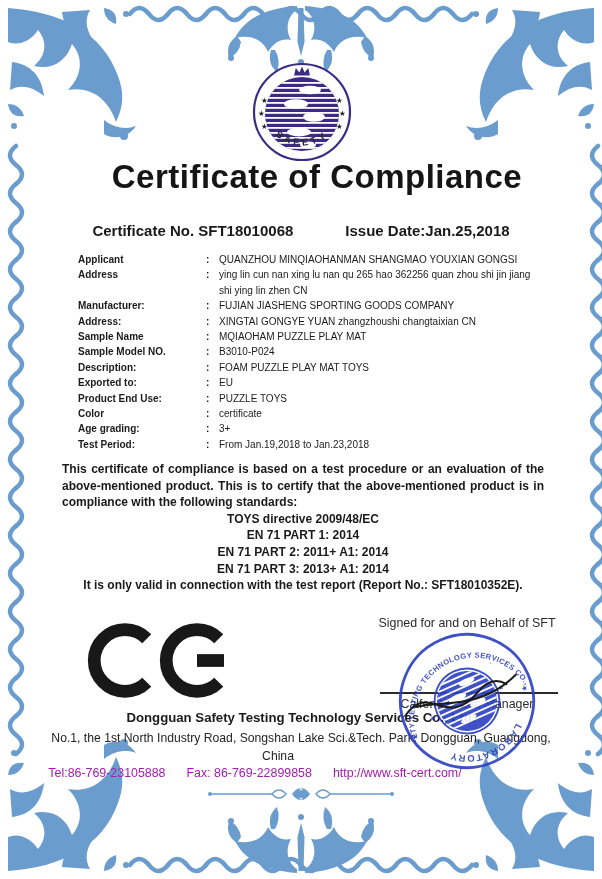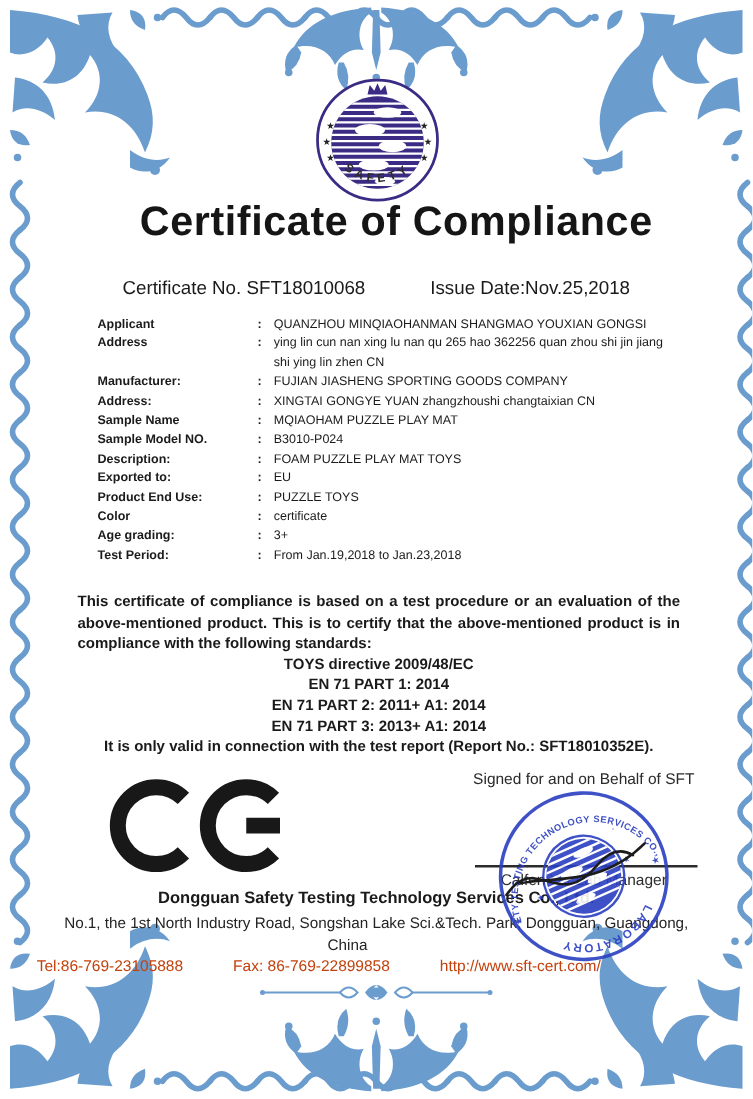--- a/index.html
+++ b/index.html
@@ -12,45 +12,45 @@
 
   .logo{left:252px;top:62px;width:100px;height:100px;}
 
   .title{
     left:0;top:158px;width:602px;text-align:center;
     font-size:33px;font-weight:bold;letter-spacing:0.5px;color:#151515;padding-left:16px;
   }
 
   .certline{
     left:0;top:222px;width:602px;display:flex;justify-content:center;gap:52px;
-    font-size:15px;font-weight:normal;color:#1a1a1a;
+    font-size:15px;font-weight:bold;color:#1a1a1a;
   }
 
   .fields{left:62px;top:252px;width:482px;}
   .frow{display:grid;grid-template-columns:128px 13px 1fr;font-size:10px;line-height:15.4px;margin-left:16px;}
   .flabel{font-weight:bold;}
   .fcolon{font-weight:bold;text-align:left;}
   .fvalue{font-weight:normal;}
 
   .statement{left:62px;top:461px;width:482px;font-size:12px;font-weight:bold;line-height:16.6px;color:#1a1a1a;}
-  .statement .body{text-align:justify;margin:12px 0 0 0;}
+  .statement .body{text-align:justify;margin:0 0 0 0;}
   .statement .std{text-align:center;}
 
   .ce{left:86px;top:611px;width:150px;height:99px;}
   .sr{position:absolute;width:1px;height:1px;overflow:hidden;clip-path:inset(50%);white-space:nowrap;}
 
   .signedfor{left:362px;top:616px;width:210px;text-align:center;font-size:12.4px;color:#2a2a2a;}
   .sigline{left:380px;top:692px;width:178px;height:0;border-top:2px solid #2b2b2b;z-index:3;}
   .signame{left:362px;top:697px;width:210px;text-align:center;font-size:12.4px;color:#2e2e2e;z-index:3;}
   .stamp{left:392px;top:626px;width:150px;height:150px;z-index:5;}
 
   .company{left:0;top:710px;width:602px;text-align:center;font-size:13.2px;font-weight:bold;color:#1a1a1a;}
   .addr1{left:0;top:731px;width:602px;text-align:center;font-size:12.2px;color:#242424;}
   .addr2{left:0;top:749px;width:556px;text-align:center;font-size:12.2px;color:#242424;}
-  .telrow{left:0;top:766px;width:510px;display:flex;justify-content:center;gap:40px;font-size:12.4px;color:#c2410c;}
+  .telrow{left:0;top:766px;width:510px;display:flex;justify-content:center;gap:21px;font-size:12.4px;color:#a21caf;}
   .divider{left:206px;top:786px;width:190px;height:16px;z-index:2;}
 </style>
 </head>
 <body>
 
 <div class="cert">
 
   <svg class="frame" viewBox="0 0 602 879" xmlns="http://www.w3.org/2000/svg">
     <defs>
       <g id="cor" fill="#6b9cce">
@@ -162,21 +162,21 @@
     <path id="safArc" d="M12,56 A40,40 0 0 0 88,56" fill="none"></path>
     <text font-size="9.5" font-weight="bold" letter-spacing="3.5" fill="#2b2b2b">
       <textPath href="#safArc" startOffset="50%" text-anchor="middle">SAFETY</textPath>
     </text>
   </svg>
 
   <div class="abs title">Certificate of Compliance</div>
 
   <div class="abs certline">
     <span>Certificate No. SFT18010068</span>
-    <span>Issue Date:Nov.25,2018</span>
+    <span>Issue Date:Jan.25,2018</span>
   </div>
 
   <div class="abs fields">
     <div class="frow">
         <span class="flabel">Applicant</span>
         <span class="fcolon">:</span>
         <span class="fvalue">QUANZHOU MINQIAOHANMAN SHANGMAO YOUXIAN GONGSI</span>
       </div>
     <div class="frow">
         <span class="flabel">Address</span>

